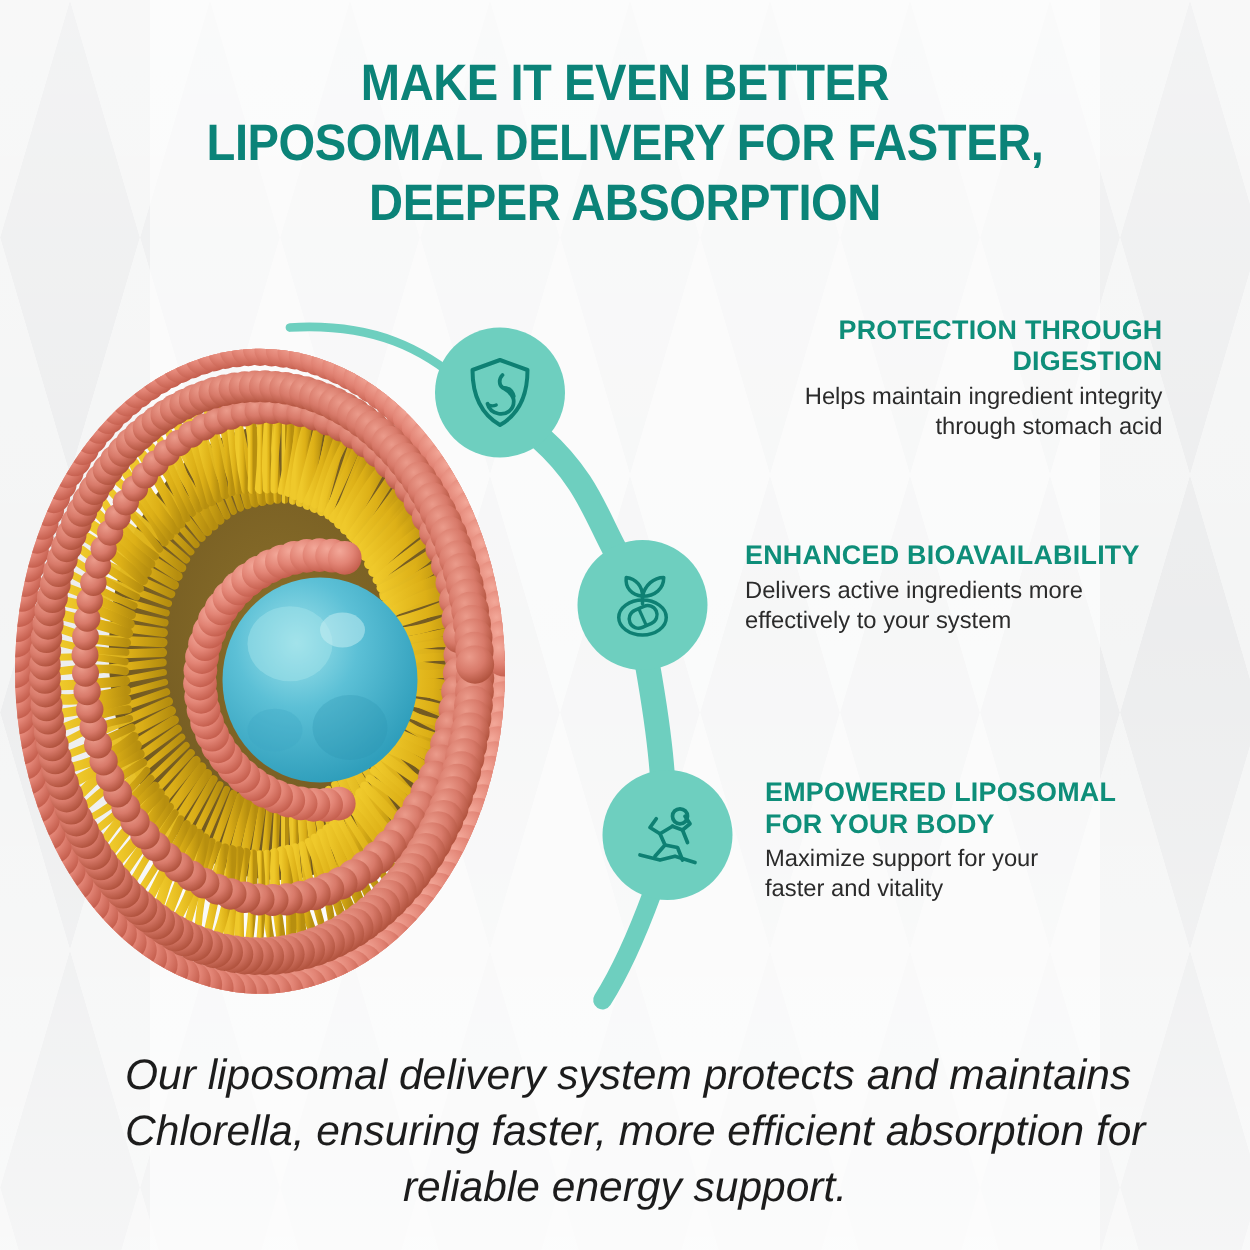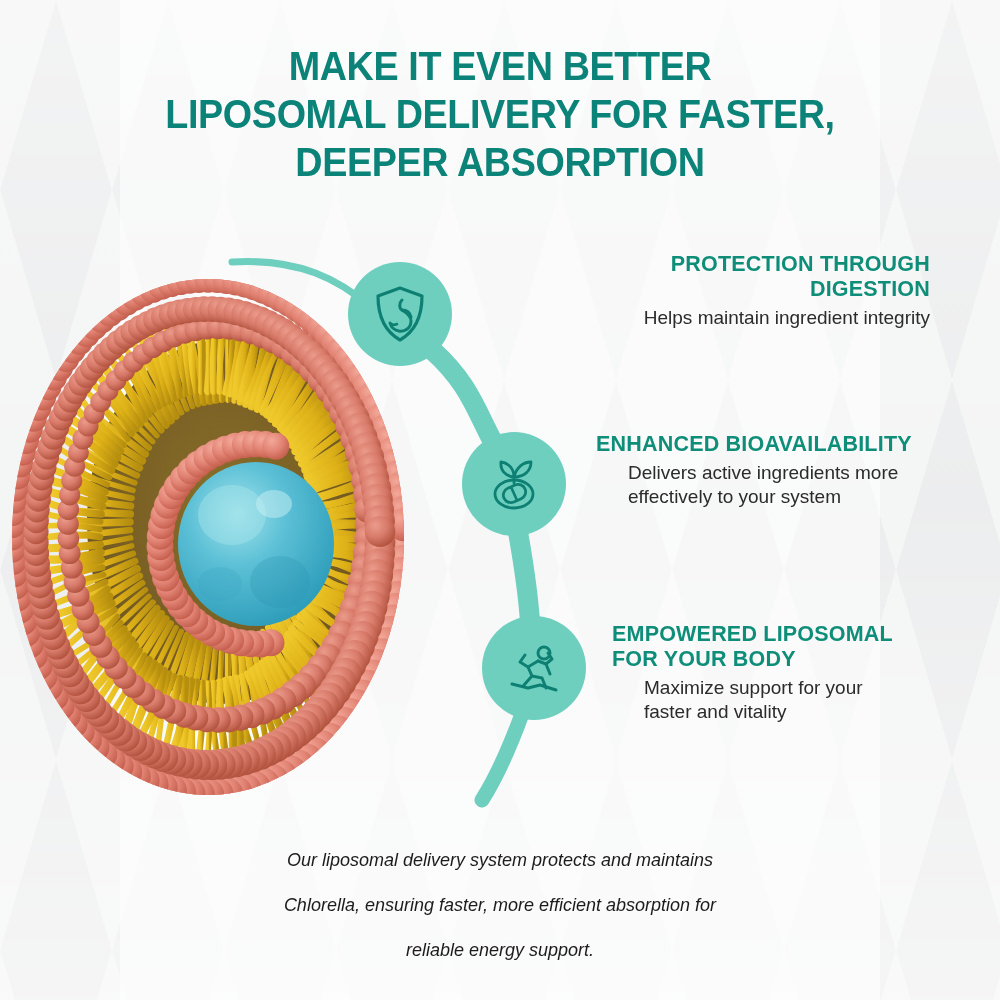--- a/index.html
+++ b/index.html
@@ -104,37 +104,36 @@
     line-height: 25px;
     letter-spacing: 0.2px;
   }
   .feature-body {
     color: #2b2b2b;
     font-family: "Liberation Sans", sans-serif;
     font-weight: normal;
     font-size: 19px;
     line-height: 24px;
     margin-top: 4px;
-    margin-left: 32px;
   }
 
   
   #caption {
     position: absolute;
     left: 100px;
     top: 838px;
     width: 800px;
     text-align: center;
     z-index: 6;
   }
   .caption-line {
     color: #1c1c1c;
     font-family: "Liberation Sans", sans-serif;
     font-style: italic;
-    font-size: 18px;
+    font-size: 34px;
     line-height: 45px;
     white-space: nowrap;
   }
 </style>
 </head>
 <body>
 
 <div id="stage">
 
   <svg id="bg-pattern" viewBox="0 0 1000 1000" preserveAspectRatio="none">
@@ -871,20 +870,21 @@
         <path d="M26 31 L18 26 L23 19"></path>
         <path d="M10 48 L26 52 L38 49 L54 54"></path>
       </g>
     </svg>
   </div>
 
   <div class="feature-text" id="text-1">
     <div class="feature-heading">PROTECTION THROUGH</div>
     <div class="feature-heading">DIGESTION</div>
     <div class="feature-body">Helps maintain ingredient integrity</div>
+    <div class="feature-body" style="margin-top:0">through stomach acid</div>
   </div>
 
   <div class="feature-text" id="text-2">
     <div class="feature-heading">ENHANCED BIOAVAILABILITY</div>
     <div class="feature-body">Delivers active ingredients more</div>
     <div class="feature-body" style="margin-top:0">effectively to your system</div>
   </div>
 
   <div class="feature-text" id="text-3">
     <div class="feature-heading">EMPOWERED LIPOSOMAL</div>

